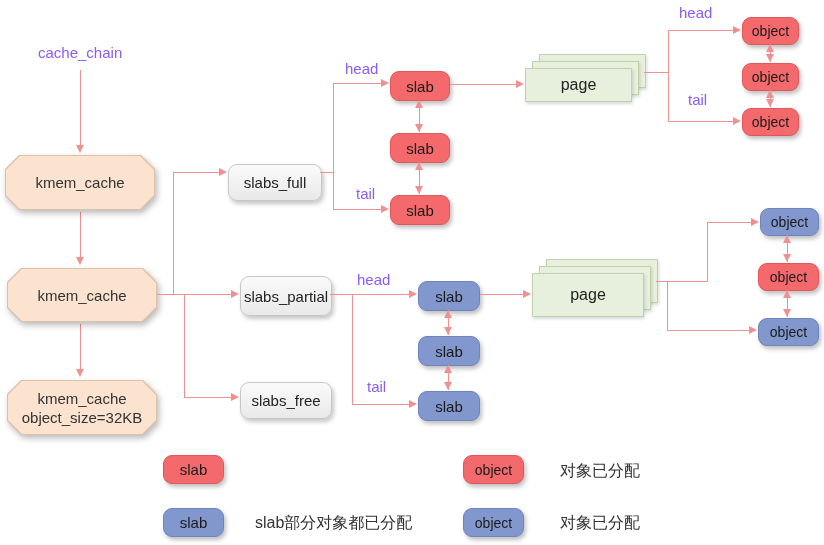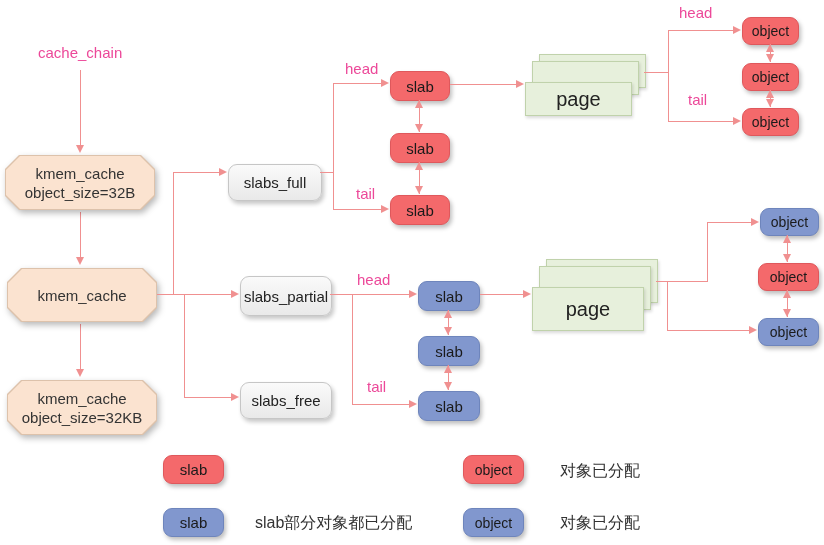--- a/index.html
+++ b/index.html
@@ -25,33 +25,33 @@
     position:absolute; display:flex; align-items:center; justify-content:center;
     background:linear-gradient(#fafafa,#e9e9e9); border:1px solid #c6c6c6; border-radius:9px;
     font-size:15px; color:#222; text-align:center; box-shadow:2px 3px 4px rgba(0,0,0,.22);
   }
   .listbox .wrap { width:86px; word-break:break-all; line-height:17px; }
   .page {
     position:absolute; width:105px; height:32px; background:#e7f0dc; border:1px solid #c0d2ab;
     box-shadow:1px 2px 3px rgba(0,0,0,.15);
   }
   .page.big { width:110px; height:42px; }
-  .page.front { display:flex; align-items:center; justify-content:center; font-size:20px; color:#222;margin-top:14px; }
+  .page.front { display:flex; align-items:center; justify-content:center; font-size:16px; color:#222; }
   .kmem { position:absolute; filter:drop-shadow(2px 3px 3px rgba(0,0,0,.28)); }
   .oct {
     clip-path:polygon(14px 0, calc(100% - 14px) 0, 100% 14px, 100% calc(100% - 14px),
                       calc(100% - 14px) 100%, 14px 100%, 0 calc(100% - 14px), 0 14px);
   }
   .kmem .edge { position:absolute; inset:0; background:#ddc2ab; }
   .kmem .fill { position:absolute; inset:1px; background:#fbe3d0; }
   .kmem .txt {
     position:absolute; inset:0; display:flex; flex-direction:column;
     align-items:center; justify-content:center; font-size:15px; line-height:19px; color:#333;
   }
-  .lbl { position:absolute; font-size:15px; color:#ec4899; white-space:nowrap; }
+  .lbl { position:absolute; font-size:15px; color:#8b5cf6; white-space:nowrap; }
   .legtxt { position:absolute; font-size:16px; color:#333; white-space:nowrap; }
 </style>
 </head>
 <body>
 
 <div id="canvas">
 
   <div class="lbl" style="left:38px;top:44px;">cache_chain</div>
 
   <div class="ln" style="left:80px;top:70px;width:1px;height:76px;"></div>
@@ -59,21 +59,20 @@
   <div class="ln" style="left:80px;top:212px;width:1px;height:46px;"></div>
   <div class="ad" style="left:76px;top:257px;"></div>
   <div class="ln" style="left:80px;top:324px;width:1px;height:45px;"></div>
   <div class="ad" style="left:76px;top:369px;"></div>
 
   <div class="kmem" style="left:5px;top:155px;width:150px;height:55px;">
     <div class="edge oct"></div>
     <div class="fill oct"></div>
     <div class="txt">
       <span>kmem_cache</span>
-      <span>object_size=32B</span>
     </div>
   </div>
   <div class="kmem" style="left:7px;top:268px;width:150px;height:54px;">
     <div class="edge oct"></div>
     <div class="fill oct"></div>
     <div class="txt">
       <span>kmem_cache</span>
     </div>
   </div>
   <div class="kmem" style="left:7px;top:380px;width:150px;height:55px;">

